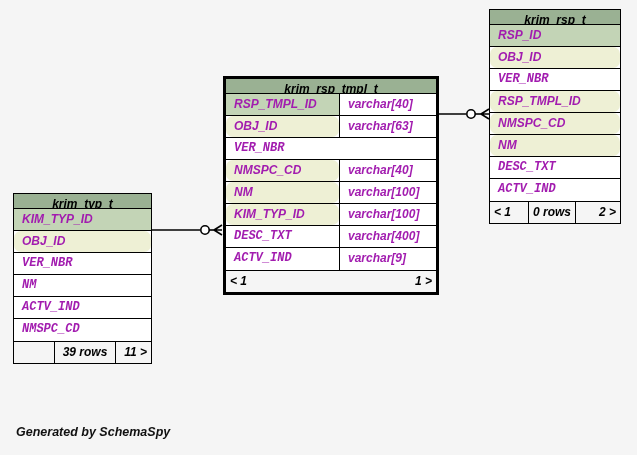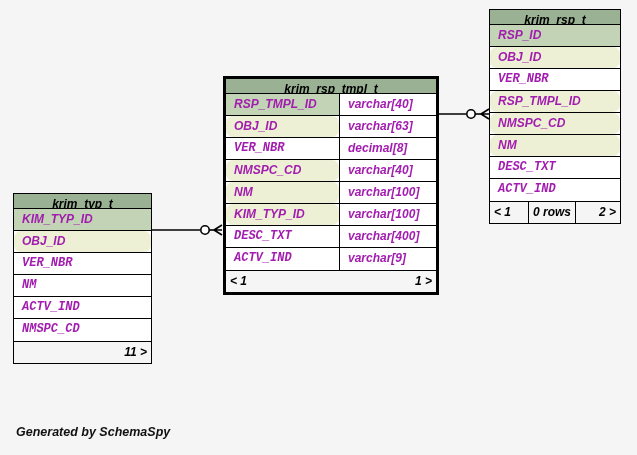--- a/index.html
+++ b/index.html
@@ -159,38 +159,38 @@
       </div>
       <div class="row none">
         <div class="cell-name" style="width:138px">ACTV_IND</div>
       </div>
       <div class="row none">
         <div class="cell-name" style="width:138px">NMSPC_CD</div>
       </div>
     </div>
     <div class="ent-footer">
       <div class="foot-cell foot-prev" style="width:40px"></div>
+      <div class="foot-cell foot-rows" style="width:62px">39 rows</div>
       <div class="foot-cell foot-next">11 &gt;</div>
     </div>
   </div>
 
   <div class="entity focus" id="tbl-rsp-tmpl" style="left:215px; top:76px; width:216px;margin-left:8px;">
     <div class="ent-title">krim_rsp_tmpl_t</div>
     <div class="ent-rows">
       <div class="row pk">
         <div class="cell-name" style="width:113px">RSP_TMPL_ID</div>
         <div class="cell-type">varchar[40]</div>
       </div>
       <div class="row idx">
         <div class="cell-name" style="width:113px">OBJ_ID</div>
         <div class="cell-type">varchar[63]</div>
       </div>
       <div class="row none">
         <div class="cell-name" style="width:113px">VER_NBR</div>
-        <div class="cell-type">decimal[8]</div>
       </div>
       <div class="row idx">
         <div class="cell-name" style="width:113px">NMSPC_CD</div>
         <div class="cell-type">varchar[40]</div>
       </div>
       <div class="row idx">
         <div class="cell-name" style="width:113px">NM</div>
         <div class="cell-type">varchar[100]</div>
       </div>
       <div class="row idx">

